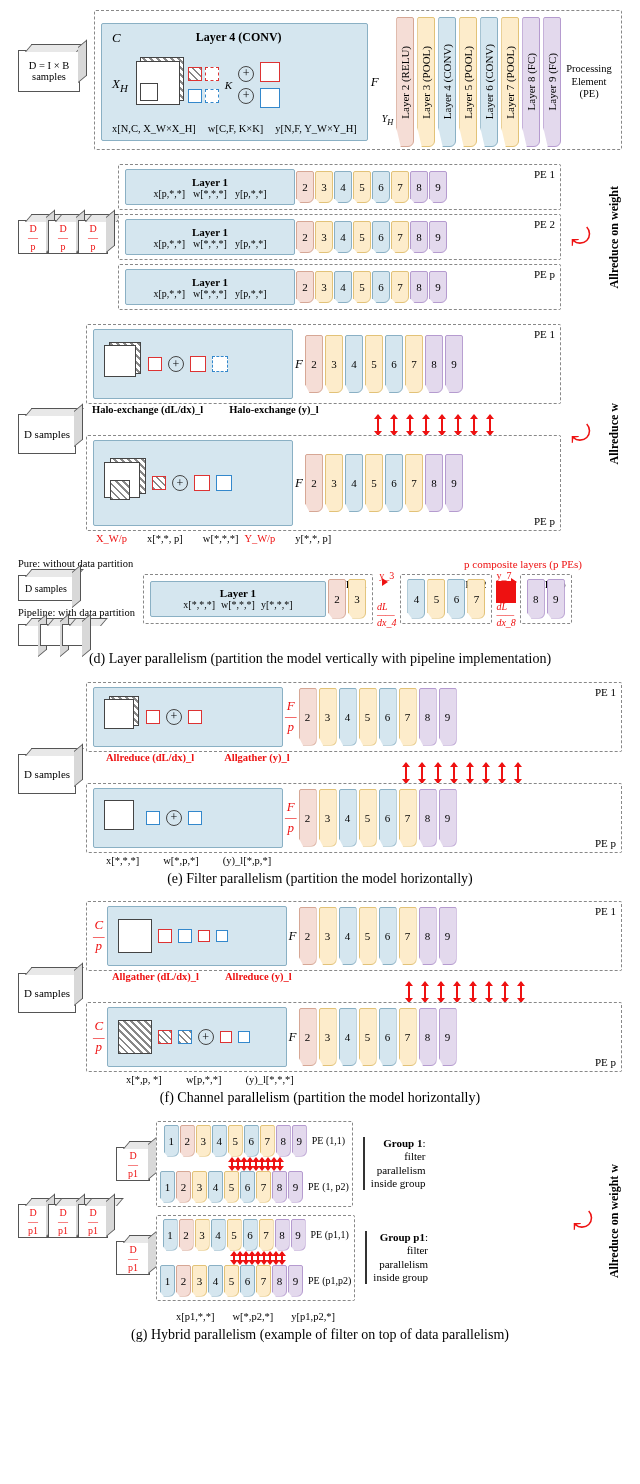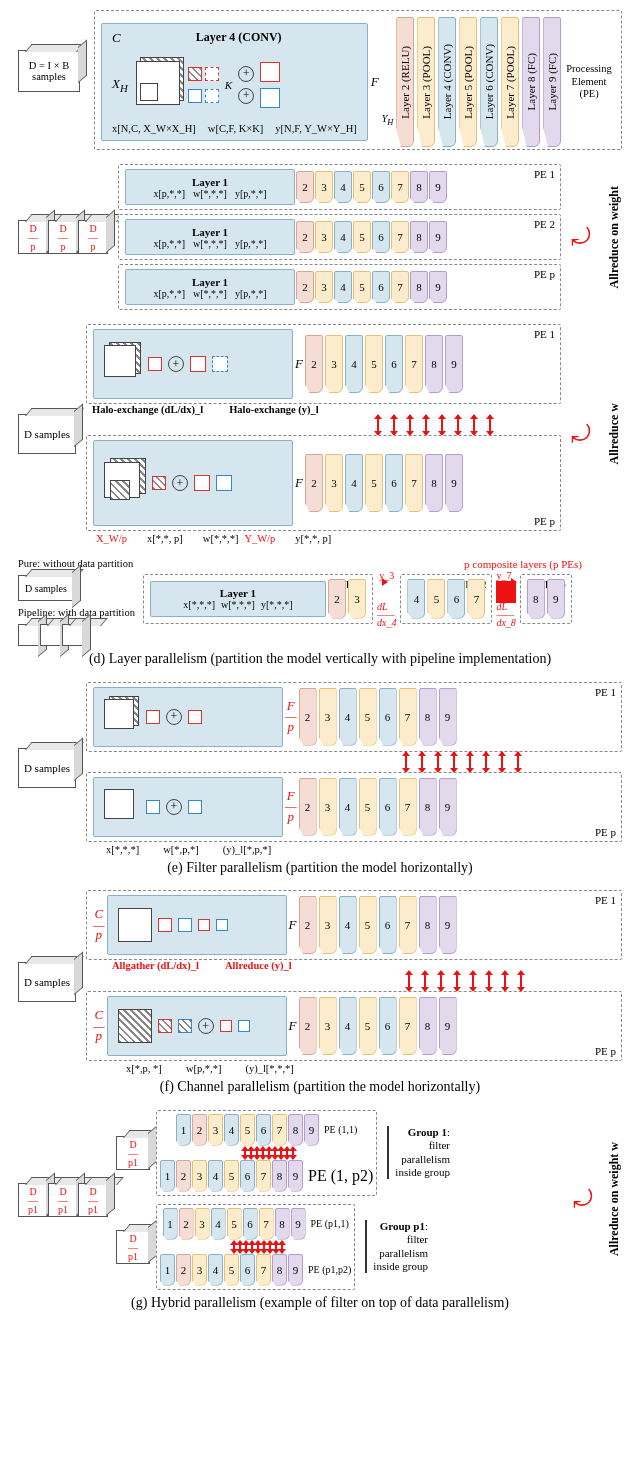--- a/index.html
+++ b/index.html
@@ -464,20 +464,24 @@
         <div class="mini-layer tall c2">2</div>
         <div class="mini-layer tall c3">3</div>
         <div class="mini-layer tall c4">4</div>
         <div class="mini-layer tall c5">5</div>
         <div class="mini-layer tall c6">6</div>
         <div class="mini-layer tall c7">7</div>
         <div class="mini-layer tall c8">8</div>
         <div class="mini-layer tall c9">9</div>
         <span class="pe-label">PE 1</span>
       </div>
+      <div style="display:flex;gap:30px;font-size:10.5px;font-weight:bold;padding-left:20px;">
+        <span class="red">Allreduce (dL/dx)_l</span>
+        <span class="red">Allgather (y)_l</span>
+      </div>
       <div class="connector" style="padding-left:216px;">
         <span></span>
             <span></span>
             <span></span>
             <span></span>
             <span></span>
             <span></span>
             <span></span>
             <span></span>
       </div>
@@ -641,21 +645,21 @@
           <div class="row tight" style="gap:1px;">
             <div class="mini-layer short c4" style="width:15px;">1</div>
             <div class="mini-layer short c2" style="width:15px;">2</div>
             <div class="mini-layer short c3" style="width:15px;">3</div>
             <div class="mini-layer short c4" style="width:15px;">4</div>
             <div class="mini-layer short c5" style="width:15px;">5</div>
             <div class="mini-layer short c6" style="width:15px;">6</div>
             <div class="mini-layer short c7" style="width:15px;">7</div>
             <div class="mini-layer short c8" style="width:15px;">8</div>
             <div class="mini-layer short c9" style="width:15px;">9</div>
-            <span style="font-size:16px;margin-left:4px;">PE (1, p2)</span>
+            <span style="font-size:10px;margin-left:4px;">PE (1, p2)</span>
           </div>
         </div>
         <div class="group-side"><b>Group 1</b>:<br>filter<br>parallelism<br>inside group</div>
       </div>
       <div class="row" style="gap:6px;align-items:center;">
         <div class="box3d" style="width:34px;height:34px;">
               <span class="red" style="white-space:pre-line;font-size:10px;line-height:0.9;">D
 —
 p1</span>
             </div>
@@ -691,20 +695,25 @@
             <div class="mini-layer short c5" style="width:15px;">5</div>
             <div class="mini-layer short c6" style="width:15px;">6</div>
             <div class="mini-layer short c7" style="width:15px;">7</div>
             <div class="mini-layer short c8" style="width:15px;">8</div>
             <div class="mini-layer short c9" style="width:15px;">9</div>
             <span style="font-size:10px;margin-left:4px;">PE (p1,p2)</span>
           </div>
         </div>
         <div class="group-side"><b>Group p1</b>:<br>filter<br>parallelism<br>inside group</div>
       </div>
+      <div class="sublabel" style="display:flex;gap:18px;padding-left:60px;">
+        <span>x[p1,*,*]</span>
+        <span>w[*,p2,*]</span>
+        <span>y[p1,p2,*]</span>
+      </div>
     </div>
     <span class="curved-arrow">⤾</span>
     <div class="side-vert">Allreduce on weight w</div>
   </div>
   <div class="caption">(g)  Hybrid parallelism (example of filter on top of data parallelism)</div>
 </div>
 
 
 </div>
 

